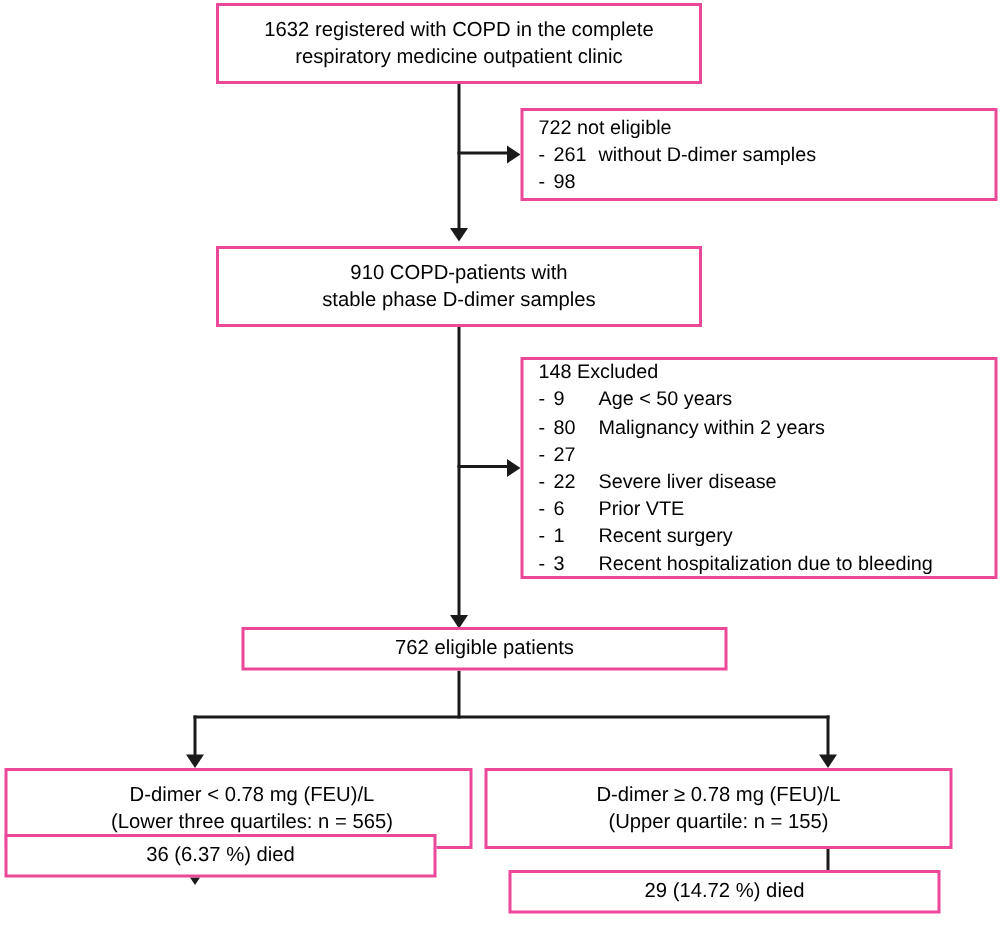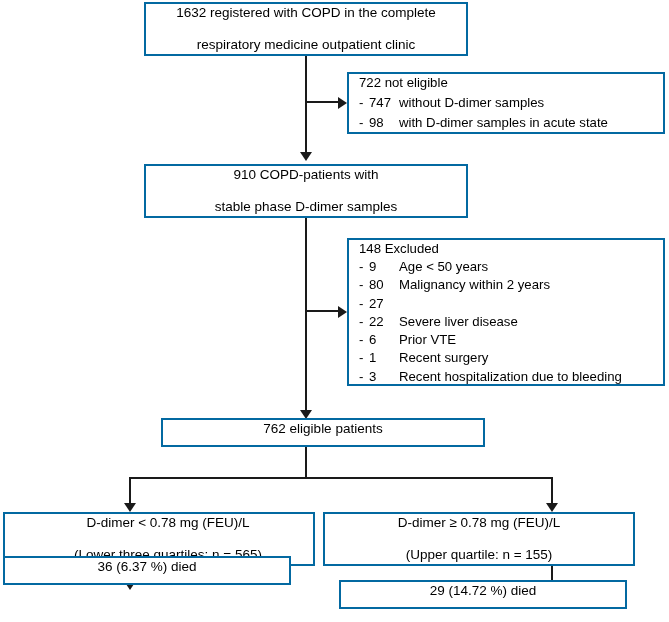--- a/index.html
+++ b/index.html
@@ -12,25 +12,25 @@
     width: 669px;
     height: 622px;
     background: #ffffff;
     font-family: "Liberation Sans", sans-serif;
     color: #000000;
     overflow: hidden;
   }
   .box {
     position: absolute;
     box-sizing: border-box;
-    border: 2px solid #0369a1;
+    border: 2px solid #ec4899;
     background: #ffffff;
     display: flex;
     flex-direction: column;
-    justify-content: space-between;
+    justify-content: center;
     align-items: center;
   }
   .box.left-align {
     align-items: flex-start;
   }
   .box-text {
     font-size: 13.5px;
     text-align: center;
     line-height: 1.35;
     white-space: pre;
@@ -117,27 +117,26 @@
 
   <div class="box" style="left:144px; top:2px; width:324px; height:54px;">
     <div class="box-text">1632 registered with COPD in the complete</div>
     <div class="box-text">respiratory medicine outpatient clinic</div>
   </div>
 
   <div class="box left-align" style="left:347px; top:72px; width:318px; height:62px;">
     <div class="list-title">722 not eligible</div>
     <div class="list-row">
       <span class="dash">-</span>
-      <span class="num">747</span>
+      <span class="num">261</span>
       <span>without D-dimer samples</span>
     </div>
     <div class="list-row">
       <span class="dash">-</span>
       <span class="num">98</span>
-      <span>with D-dimer samples in acute state</span>
     </div>
   </div>
 
   <div class="box" style="left:144px; top:164px; width:324px; height:54px;">
     <div class="box-text">910 COPD-patients with</div>
     <div class="box-text">stable phase D-dimer samples</div>
   </div>
 
   <div class="box left-align" style="left:347px; top:238px; width:318px; height:148px;">
     <div class="list-title">148 Excluded</div>

